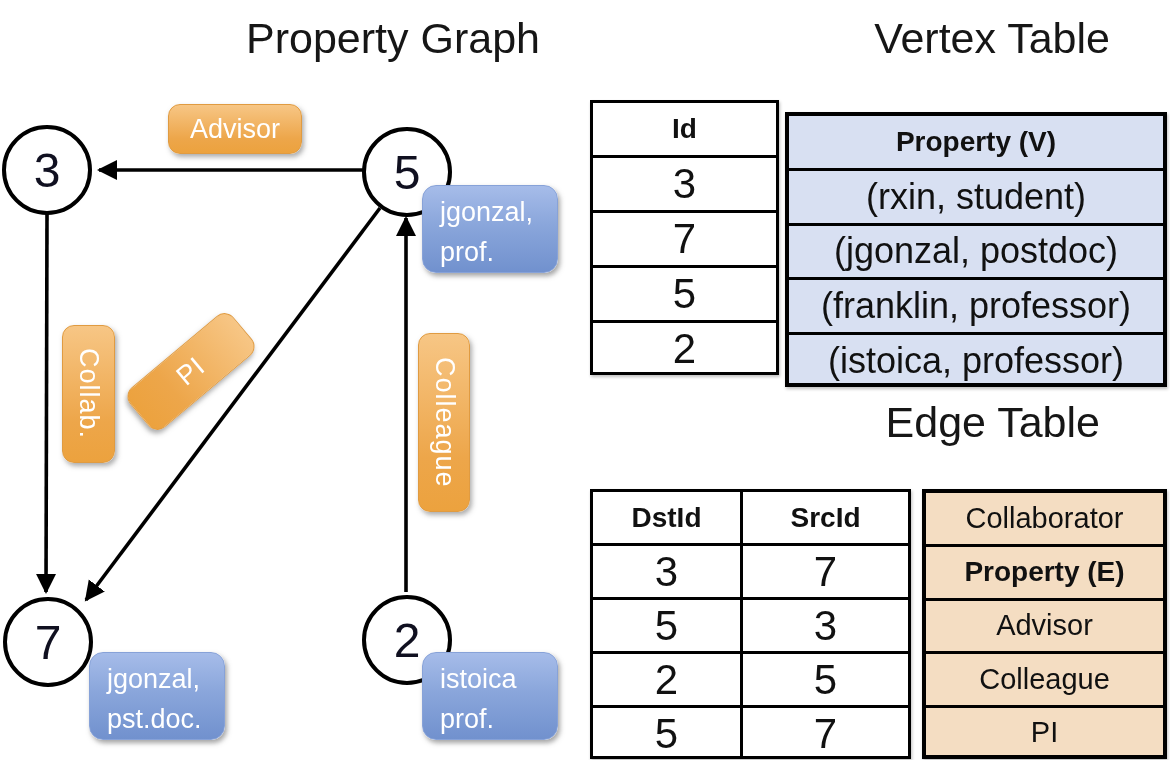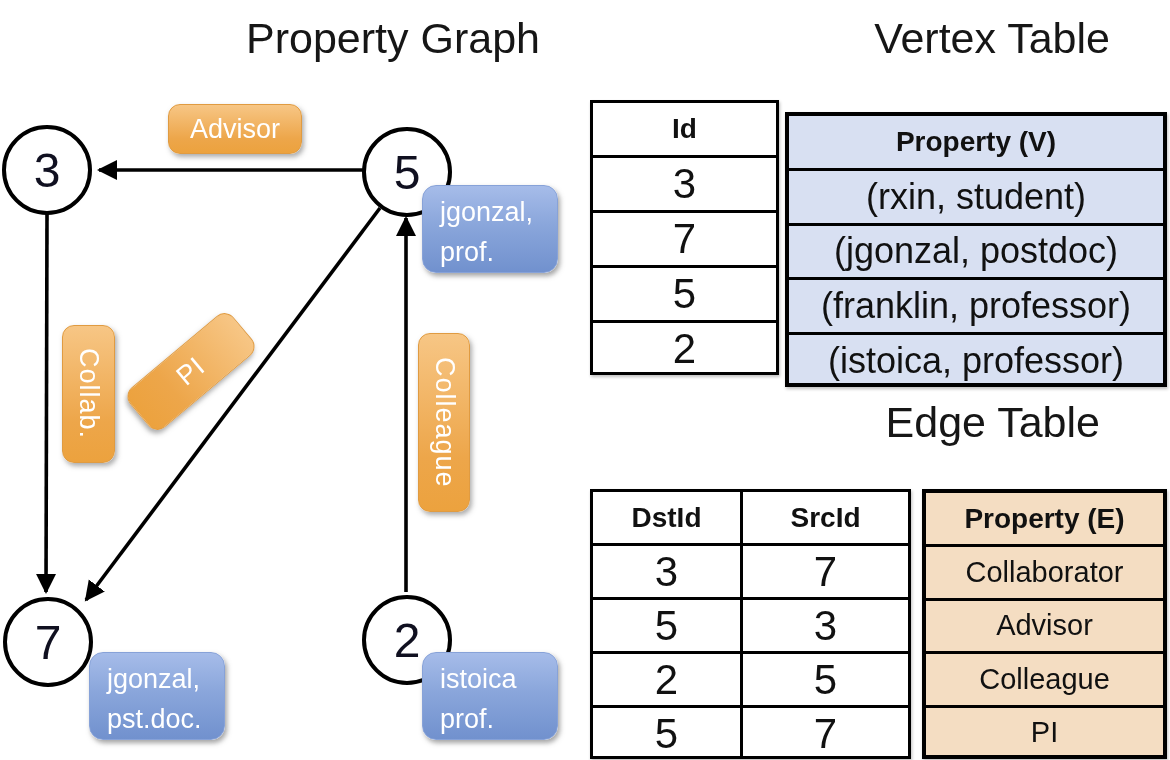--- a/index.html
+++ b/index.html
@@ -166,20 +166,20 @@
       <div>2</div>
       <div>5</div>
     </div>
     <div class="row num split">
       <div>5</div>
       <div>7</div>
     </div>
   </div>
 
   <div class="tbl thick" id="et-prop">
+    <div class="row txt">Collaborator</div>
     <div class="row hdr">Property (E)</div>
-    <div class="row txt">Collaborator</div>
     <div class="row txt">Advisor</div>
     <div class="row txt">Colleague</div>
     <div class="row txt">PI</div>
   </div>
 
 </div>
 
 </body></html>

